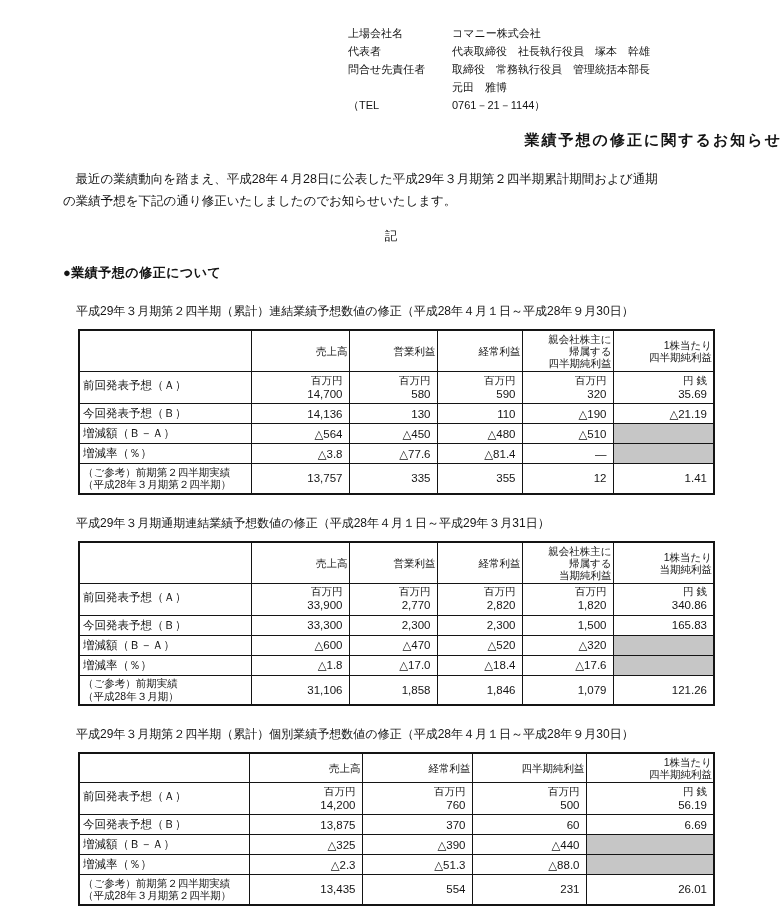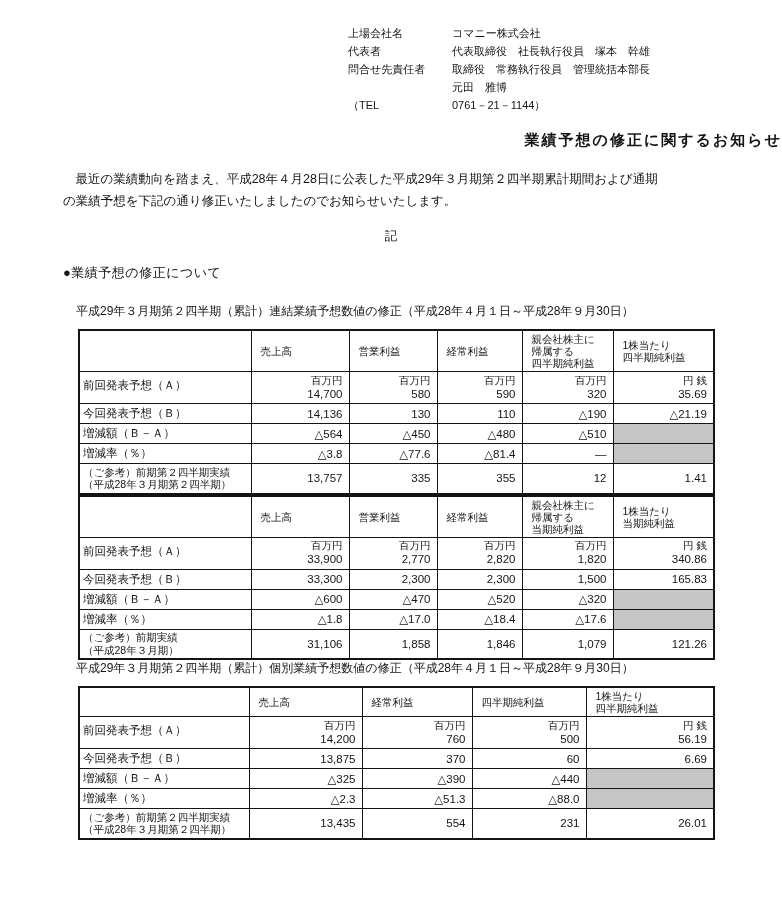--- a/index.html
+++ b/index.html
@@ -18,34 +18,34 @@
     position:absolute; top:131px; left:0; width:100%;
     text-align:right; font-size:15px; font-weight:bold; letter-spacing:2px; margin:0;
   }
   .intro {
     position:absolute; top:168px; left:63px; width:652px; margin:0;
     font-size:12.5px; line-height:22px; white-space:pre-line;
   }
   .ki-label { position:absolute; top:228px; left:0; width:100%; text-align:center; font-size:12.5px; }
   .section-heading {
     position:absolute; top:264px; left:63px; margin:0;
-    font-size:13px; font-weight:normal; letter-spacing:0.5px;
+    font-size:13px; font-weight:bold; letter-spacing:0.5px;
   }
 
   .tables-area { position:absolute; top:303px; left:76px; width:640px; }
   .tbl-caption { font-size:12px; line-height:16px; margin:0 0 10px 0; }
   .tbl-caption + table + .tbl-caption { margin-top:20px; }
 
   table.fin-table { border-collapse:collapse; table-layout:fixed; width:637px; margin:0 0 0 2px;
     border:2px solid #141414; }
   table.fin-table th, table.fin-table td { border:1px solid #141414; overflow:hidden; }
 
   th.colh {
-    font-size:10.5px; line-height:12px; font-weight:normal; text-align:left;
-    vertical-align:middle; white-space:pre-line; padding:2px 9px;
+    font-size:10.5px; line-height:12px; font-weight:normal; text-align:right;
+    vertical-align:middle; white-space:pre-line; padding:2px 1px;
   }
   thead tr { height:36px; }
   table.t4 thead tr { height:24px; }
 
   td.lbl { font-size:11.5px; text-align:left; padding:1px 3px; vertical-align:middle; white-space:pre-line; }
   tr.first-row td.lbl { vertical-align:bottom; padding-bottom:10px; }
   tr.last-row td.lbl { font-size:10.5px; line-height:12.5px; }
 
   td.num { font-size:11.5px; text-align:right; padding:1px 6px 1px 1px; vertical-align:middle; }
   td.num .unit { font-size:10.5px; line-height:13px; }
@@ -169,20 +169,21 @@
             <td class="lbl">（ご参考）前期第２四半期実績
 （平成28年３月期第２四半期）</td>
             <td class="num">13,757</td>
             <td class="num">335</td>
             <td class="num">355</td>
             <td class="num">12</td>
             <td class="num">1.41</td>
           </tr>
         </tbody>
       </table>
+      <div class="tbl-caption">平成29年３月期通期連結業績予想数値の修正（平成28年４月１日～平成29年３月31日）</div>
       <table class="fin-table">
         <colgroup>
           <col style="width: 172px;">
           <col style="width: 98px;">
           <col style="width: 88px;">
           <col style="width: 85px;">
           <col style="width: 91px;">
           <col style="width: 101px;">
         </colgroup>
         <thead>

